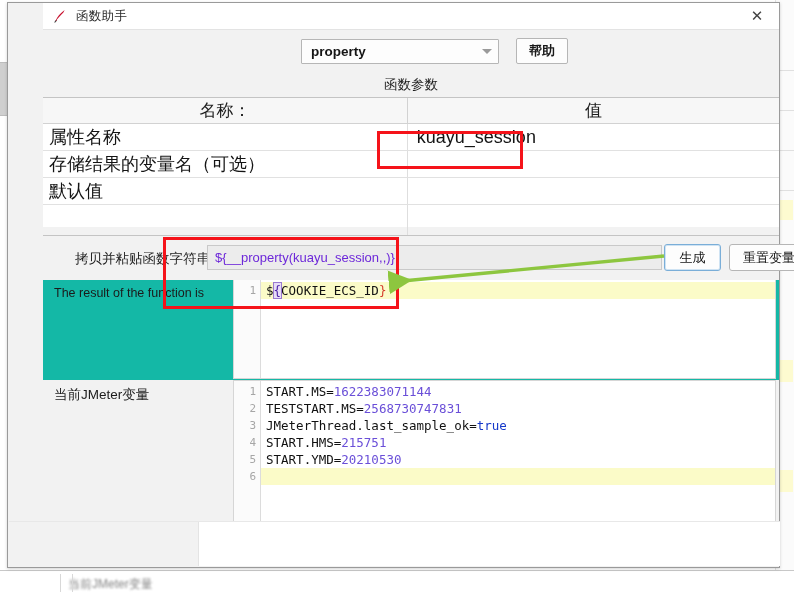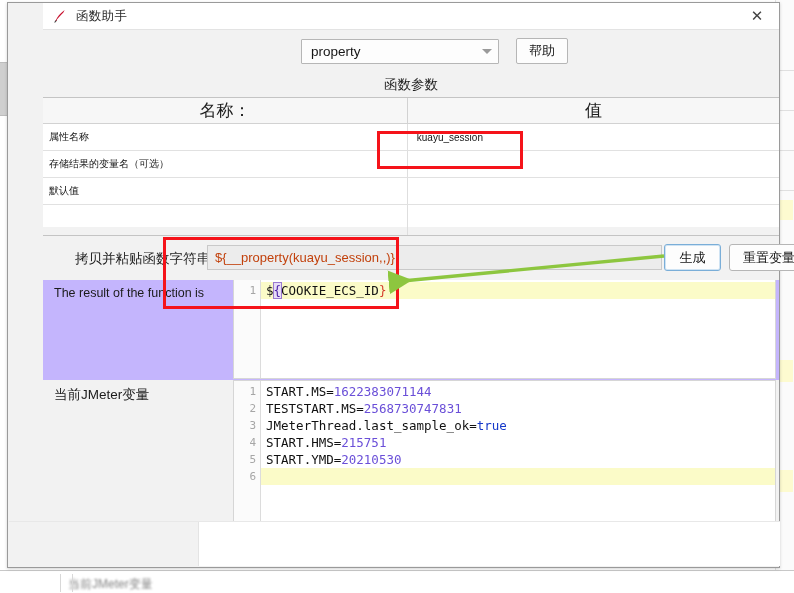--- a/index.html
+++ b/index.html
@@ -125,20 +125,21 @@
     line-height: 1;
   }
 
   
   .toolbar {
     height: 43px;
     background: #f2f2f2;
     display: flex;
     align-items: center;
     position: relative;
+    font-weight: bold;
   }
   .combo {
     position: absolute;
     left: 258px;
     top: 9px;
     width: 198px;
     height: 25px;
     background: #fdfdfd;
     border: 1px solid #b6b6b6;
     border-radius: 1px;
@@ -210,21 +211,21 @@
     font-size: 17px;
     color: #1c1c1c;
     background: #f7f7f7;
     border-bottom: 1px solid #d2d2d2;
     border-right: 1px solid #d2d2d2;
     text-align: center;
   }
   .ptable th:last-child { border-right: none; }
   .ptable td {
     height: 26px;
-    font-size: 10px;
+    font-size: 18px;
     color: #141414;
     background: #ffffff;
     border-bottom: 1px solid #e1e1e1;
     border-right: 1px solid #dedede;
     padding: 0 0 0 6px;
     vertical-align: middle;
   }
   .ptable td.val { padding-left: 9px; border-right: none; }
   .ptable tr.filler td { height: 22px; border-bottom: none; background: #fff; }
   .ptable tr.lastline td { height: 8px; background: #f2f2f2; border-bottom: none; border-right: 1px solid #dedede;}
@@ -249,21 +250,21 @@
     top: 9px;
     width: 455px;
     height: 25px;
     background: #ececec;
     border: 1px solid #c9c9c9;
     box-sizing: border-box;
     display: flex;
     align-items: center;
     padding-left: 7px;
     font-size: 13px;
-    color: #c2410c;
+    color: #6d28d9;
     text-align: right;
   }
   .gen-btn {
     position: absolute;
     left: 621px;
     top: 8px;
     width: 57px;
     height: 27px;
     background: #fdfdfd;
     border: 1px solid #7aaed8;
@@ -290,21 +291,21 @@
     justify-content: center;
     font-size: 13px;
     color: #121212;
     box-sizing: border-box;
   }
 
   
   .result-row {
     position: relative;
     height: 100px;
-    background: #c4b5fd;
+    background: #14b8a6;
   }
   .result-label {
     position: absolute;
     left: 11px; top: 6px;
     font-size: 12.5px;
     color: #1b1b1b;
     white-space: nowrap;
   }
   .code-pane {
     position: absolute;

